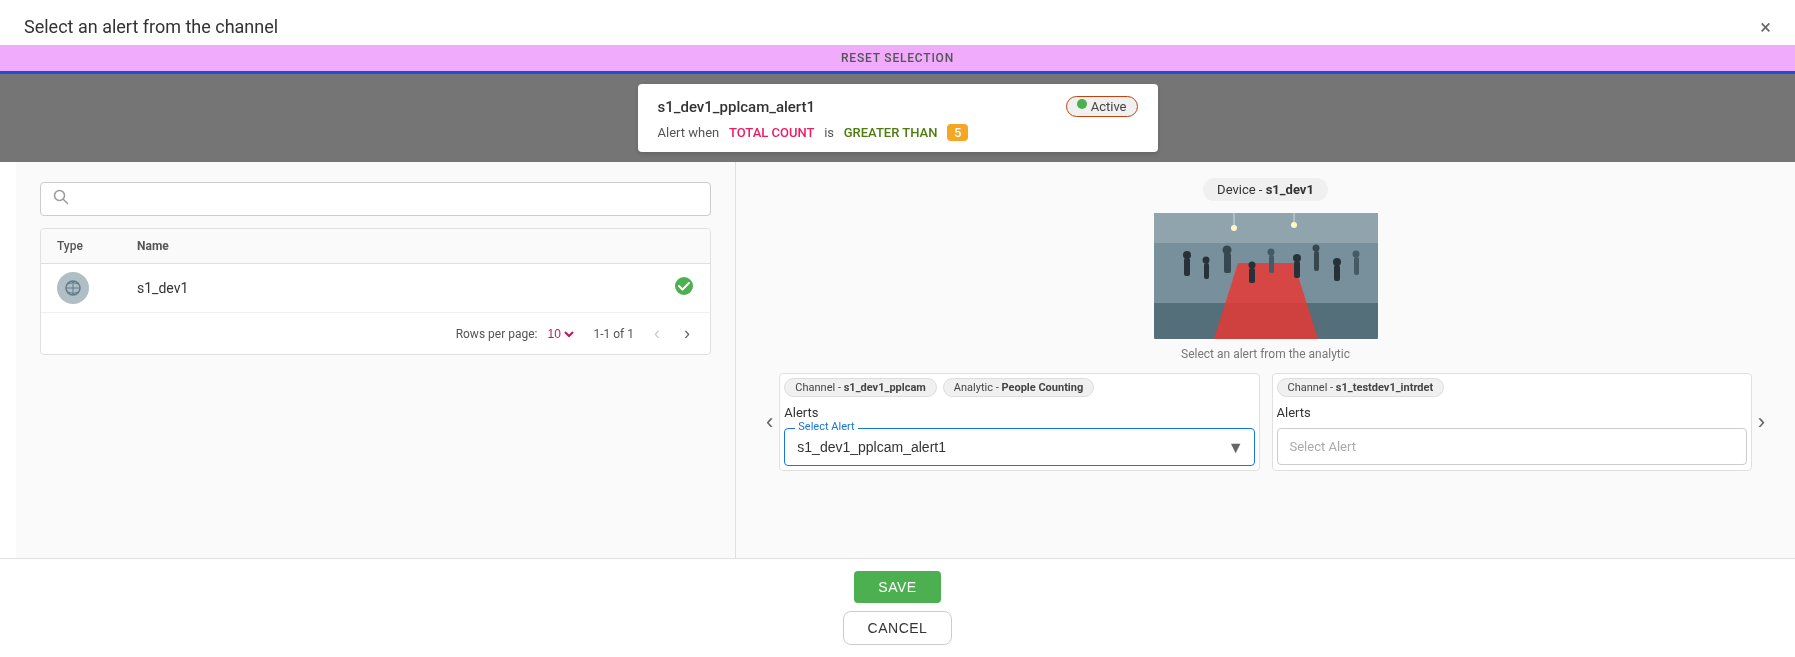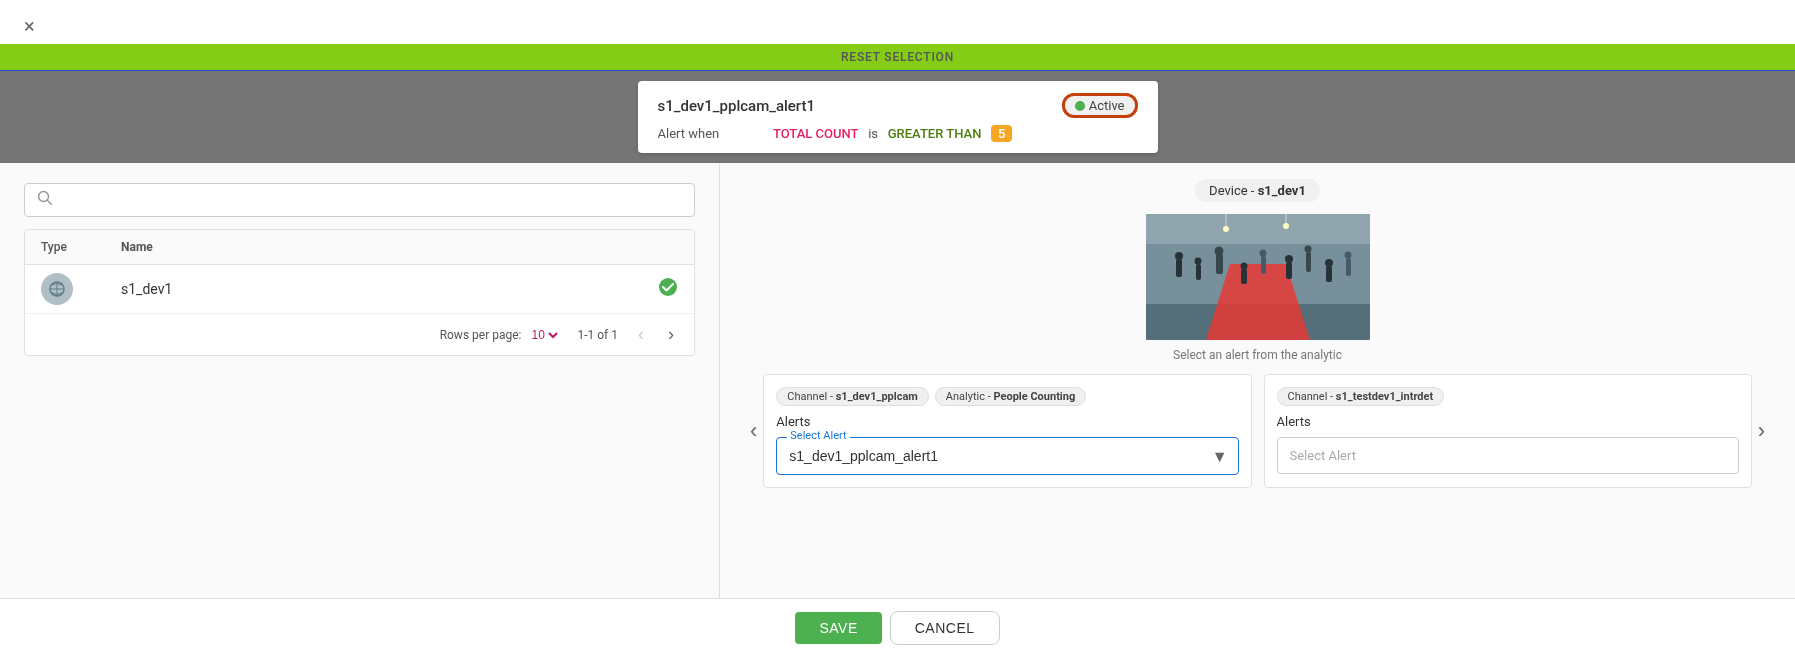--- a/index.html
+++ b/index.html
@@ -40,22 +40,22 @@
       color: #666;
       font-size: 20px;
       line-height: 1;
     }
 
     .reset-bar {
       display: flex;
       justify-content: center;
       align-items: center;
       padding: 6px 0;
-      background: #84cc16;
-      border-bottom: 1px solid #1d4ed8;
+      background: #f0abfc;
+      border-bottom: 3px solid #1d4ed8;
     }
 
     .reset-link {
       font-size: 12px;
       font-weight: 500;
       color: #555;
       letter-spacing: 0.8px;
       cursor: pointer;
       text-decoration: none;
     }
@@ -84,24 +84,23 @@
     }
 
     .alert-name {
       font-size: 15px;
       font-weight: 500;
       color: #333;
     }
 
     .active-badge {
       display: flex;
-      align-items: center;
       gap: 4px;
       background: #f0f0f0;
-      border: 3px solid #c2410c;
+      border: 1px solid #c2410c;
       border-radius: 12px;
       padding: 2px 10px;
       font-size: 13px;
       color: #444;
     }
 
     .active-dot {
       width: 10px;
       height: 10px;
       border-radius: 50%;
@@ -110,21 +109,20 @@
     }
 
     .alert-condition {
       font-size: 13px;
       color: #555;
     }
 
     .condition-metric {
       color: #e91e63;
       font-weight: 500;
-      margin-left: 44px;
     }
 
     .condition-operator {
       color: #4d7c0f;
       font-weight: 500;
     }
 
     .condition-value {
       background: #f5a623;
       color: #fff;
@@ -142,20 +140,21 @@
 
     .left-panel {
       width: 720px;
       min-width: 720px;
       padding: 20px 24px;
       border-right: 1px solid #e0e0e0;
       display: flex;
       flex-direction: column;
       gap: 12px;
       background: #fafafa;
+      margin-left: 16px;
     }
 
     .search-box {
       display: flex;
       align-items: center;
       border: 1px solid #ccc;
       border-radius: 4px;
       padding: 6px 12px;
       background: #fff;
       gap: 8px;
@@ -353,21 +352,21 @@
       display: flex;
       gap: 12px;
       overflow: hidden;
     }
 
     .channel-card {
       flex: 1;
       background: #fff;
       border: 1px solid #e0e0e0;
       border-radius: 4px;
-      padding: 12px;
+      padding: 4px;
       min-width: 0;
     }
 
     .channel-tag-row {
       display: flex;
       gap: 6px;
       margin-bottom: 8px;
       flex-wrap: wrap;
     }
 
@@ -445,20 +444,21 @@
     }
 
     .modal-footer {
       display: flex;
       justify-content: center;
       align-items: center;
       gap: 8px;
       padding: 12px 24px;
       border-top: 1px solid #e0e0e0;
       background: #fff;
+      flex-direction: column;
     }
 
     .btn-save {
       background: #4caf50;
       color: #fff;
       border: none;
       border-radius: 4px;
       padding: 8px 24px;
       font-size: 14px;
       font-weight: 500;
@@ -477,20 +477,21 @@
       letter-spacing: 0.5px;
       cursor: pointer;
     }
   </style>
 </head>
 <body>
 
 <div class="modal">
 
   <div class="modal-header">
+    <span class="modal-title">Select an alert from the channel</span>
     <span class="close-icon">×</span>
   </div>
 
   <div class="reset-bar">
     <a class="reset-link">RESET SELECTION</a>
   </div>
 
   <div class="selected-alert-banner">
     <div class="alert-card">
       <div class="alert-card-header">

